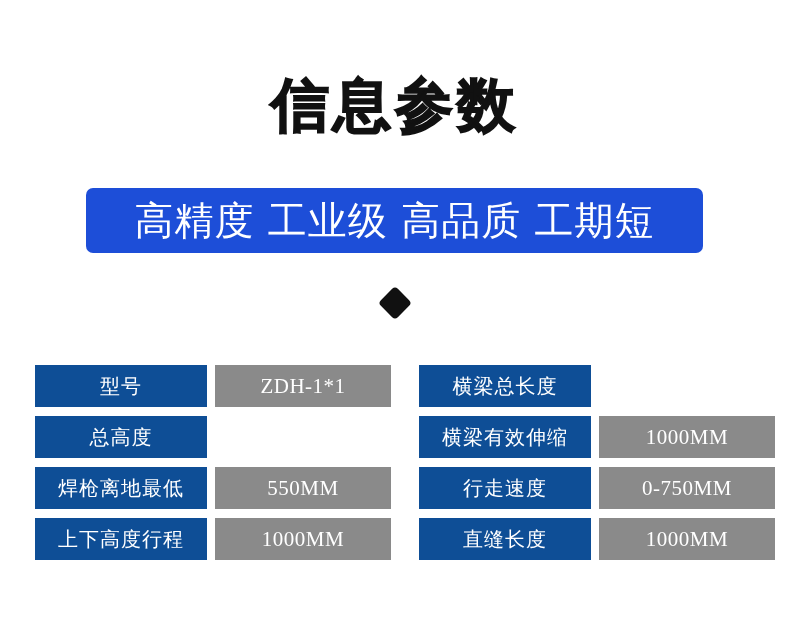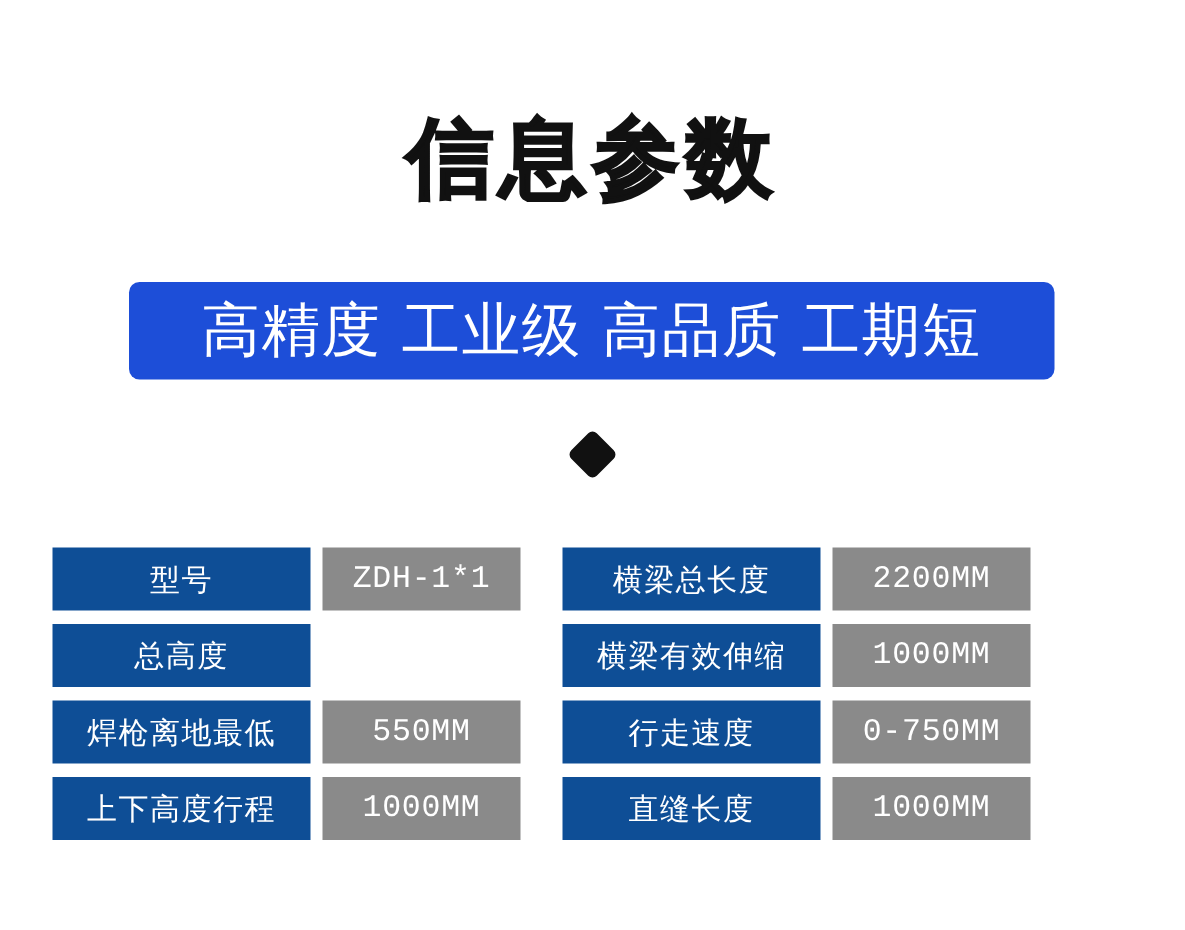--- a/index.html
+++ b/index.html
@@ -72,21 +72,21 @@
     background: #111111;
     border-radius: 4px;
     transform: rotate(45deg);
   }
 
   
   .spec-table {
     position: absolute;
     left: 35px;
     top: 365px;
-    width: 652px;
+    width: 740px;
     display: flex;
     gap: 8px;
   }
   .spec-column {
     display: flex;
     flex-direction: column;
     gap: 9px;
   }
   .spec-column.left  { width: 356px; }
   .spec-column.right { width: 356px; padding-left: 20px; }
@@ -111,21 +111,21 @@
   .spec-value {
     background: #8A8A8A;
     color: #ffffff;
     flex: 1 1 auto;
     display: flex;
     align-items: center;
     justify-content: center;
     font-size: 21px;
     letter-spacing: 0.5px;
     white-space: nowrap;
-    font-family: Liberation Mono, monospace;
+    font-family: Liberation Serif, serif;
   }
 </style>
 </head>
 <body>
 
 <div class="page-title">信息参数</div>
 
 <div class="headline-banner">
   <span class="headline-banner-text">高精度 工业级 高品质 工期短</span>
 </div>
@@ -150,21 +150,20 @@
     </div>
     <div class="spec-row">
       <div class="spec-label">上下高度行程</div>
       <div class="spec-value">1000MM</div>
     </div>
   </div>
 
   <div class="spec-column right">
     <div class="spec-row">
       <div class="spec-label">横梁总长度</div>
-      <div class="spec-value">2200MM</div>
     </div>
     <div class="spec-row">
       <div class="spec-label">横梁有效伸缩</div>
       <div class="spec-value">1000MM</div>
     </div>
     <div class="spec-row">
       <div class="spec-label">行走速度</div>
       <div class="spec-value">0-750MM</div>
     </div>
     <div class="spec-row">

